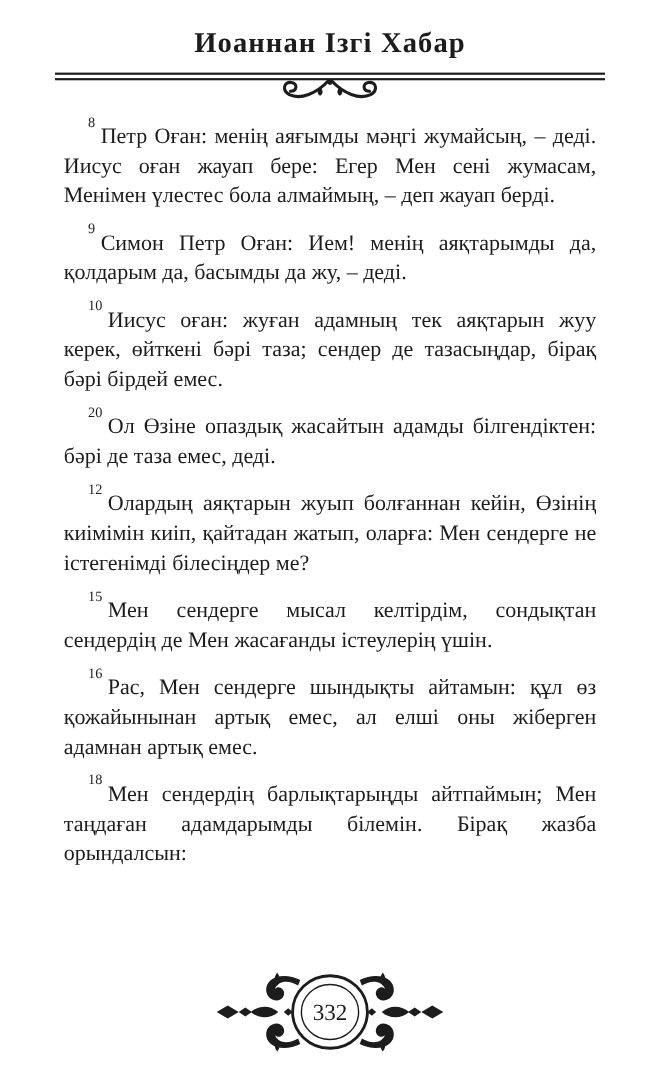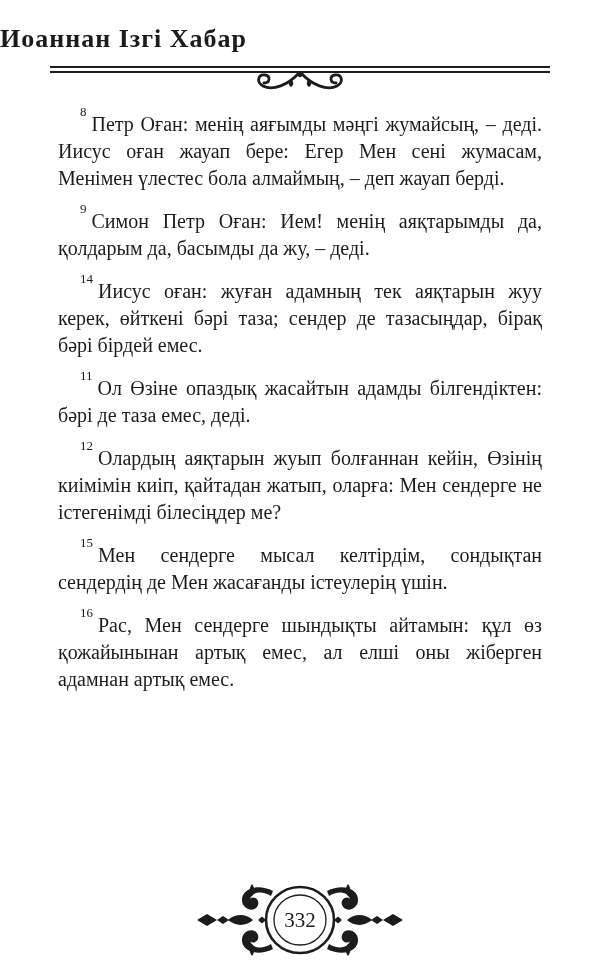--- a/index.html
+++ b/index.html
@@ -10,20 +10,21 @@
   body{
     width:600px;height:970px;
     background:var(--paper);
     color:var(--ink);
     font-family:"Liberation Serif","DejaVu Serif",serif;
     position:relative;
     overflow:hidden;
   }
   .book-header{
     padding-top:24px;
+    text-align:center;
   }
   .page-title{
     font-size:26px;
     font-weight:bold;
     letter-spacing:1px;
     line-height:30px;
     margin:0;
   }
   .header-divider{
     width:500px;
@@ -78,33 +79,34 @@
     <path d="M46,8 C49,11 49,14 46,16 C43,14 43,11 46,8 Z" fill="var(--ink)"></path>
     <path d="M64,8 C61,11 61,14 64,16 C67,14 67,11 64,8 Z" fill="var(--ink)"></path>
   </svg>
 </header>
 
 <main class="text-column">
   <p class="verse"><sup class="vnum">8</sup><span class="vtext">Петр Оған: менің аяғымды мәңгі жумайсың, – деді. Иисус оған жауап бере: Егер Мен сені жумасам, Менімен үлестес бола алмаймың, – деп жауап берді.</span></p>
 
   <p class="verse"><sup class="vnum">9</sup><span class="vtext">Симон Петр Оған: Ием! менің аяқтарымды да, қолдарым да, басымды да жу, – деді.</span></p>
 
-  <p class="verse"><sup class="vnum">14</sup><span class="vtext">Иисус оған: жуған адамның тек аяқтарын жуу керек, өйткені бәрі таза; сендер де тазасыңдар, бірақ бәрі бірдей емес.</span></p>
+  <p class="verse"><sup class="vnum">10</sup><span class="vtext">Иисус оған: жуған адамның тек аяқтарын жуу керек, өйткені бәрі таза; сендер де тазасыңдар, бірақ бәрі бірдей емес.</span></p>
 
-  <p class="verse"><sup class="vnum">11</sup><span class="vtext">Ол Өзіне опаздық жасайтын адамды білгендіктен: бәрі де таза емес, деді.</span></p>
+  <p class="verse"><sup class="vnum">20</sup><span class="vtext">Ол Өзіне опаздық жасайтын адамды білгендіктен: бәрі де таза емес, деді.</span></p>
 
   <p class="verse"><sup class="vnum">12</sup><span class="vtext">Олардың аяқтарын жуып болғаннан кейін, Өзінің киімімін киіп, қайтадан жатып, оларға: Мен сендерге не істегенімді білесіңдер ме?</span></p>
 
 
 
   <p class="verse"><sup class="vnum">15</sup><span class="vtext">Мен сендерге мысал келтірдім, сондықтан сендердің де Мен жасағанды істеулерің үшін.</span></p>
 
   <p class="verse"><sup class="vnum">16</sup><span class="vtext">Рас, Мен сендерге шындықты айтамын: құл өз қожайынынан артық емес, ал елші оны жіберген адамнан артық емес.</span></p>
 
 
+  <p class="verse"><sup class="vnum">18</sup><span class="vtext">Мен сендердің барлықтарыңды айтпаймын; Мен таңдаған адамдарымды білемін. Бірақ жазба орындалсын:</span></p>
 </main>
 
 <svg class="footer-ornament" width="210" height="76" viewBox="0 0 210 76" aria-hidden="true">
   <g id="flourishL" fill="var(--ink)">
     <polygon points="2,38 12,32 22,38 12,44"></polygon>
     <polygon points="22,38 28,34 34,38 28,42"></polygon>
     <path d="M78,9 C62,1 46,7 47,19 C48,28 60,31 63,23 C65,17 58,13 55,17 C58,9 68,9 76,14 Z"></path>
     <path d="M78,67 C62,75 46,69 47,57 C48,48 60,45 63,53 C65,59 58,63 55,59 C58,67 68,67 76,62 Z"></path>
     <path d="M58,38 C50,31 40,32 33,38 C40,44 50,45 58,38 Z"></path>
     <path d="M57,2 C60,6 60,10 57,14 C54,10 54,6 57,2 Z"></path>

